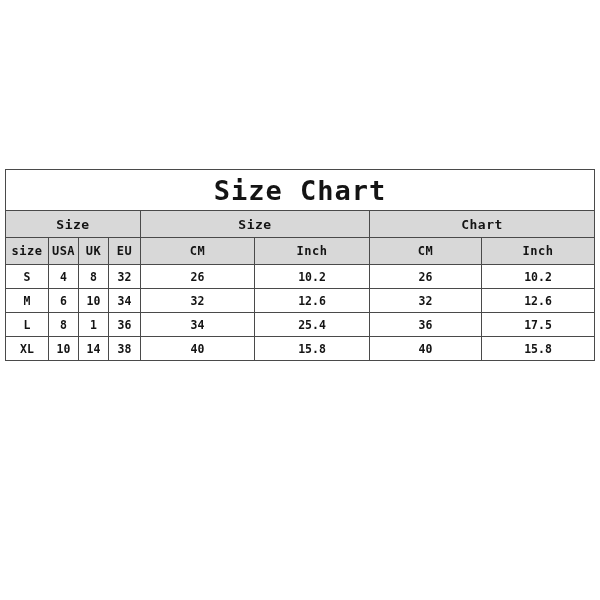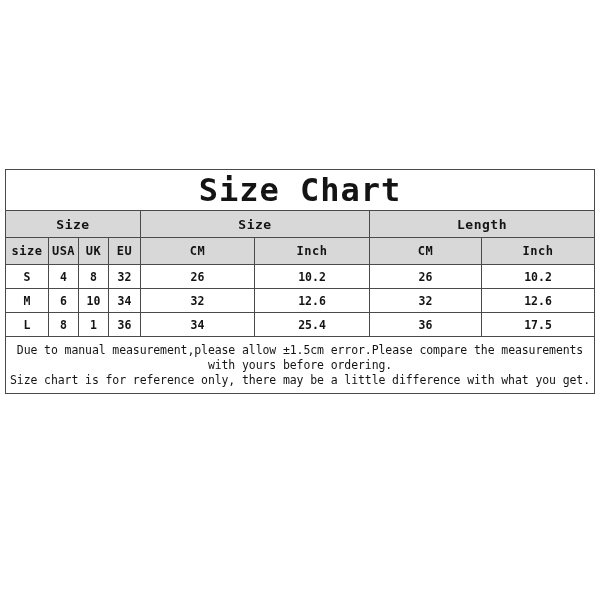--- a/index.html
+++ b/index.html
@@ -40,21 +40,21 @@
     vertical-align: middle;
     color: #141414;
     font-family: "DejaVu Sans Mono", monospace;
     padding: 0;
   }
 
   
   td.title-cell {
     height: 40px;
     background: #ffffff;
-    font-size: 32px;
+    font-size: 27px;
     font-weight: bold;
     letter-spacing: 1px;
     color: #0d0d0d;
   }
 
   
   tr.group-row td {
     height: 26px;
     background: #d8d8d8;
     font-size: 13px;
@@ -116,21 +116,21 @@
       </colgroup>
 
       <tbody>
           <tr>
         <td class="title-cell" colspan="8">Size Chart</td>
       </tr>
 
       <tr class="group-row">
         <td colspan="4">Size</td>
         <td colspan="2">Size</td>
-        <td colspan="2">Length</td>
+        <td colspan="2">Chart</td>
       </tr>
 
       <tr class="sub-row">
         <td>size</td>
         <td>USA</td>
         <td>UK</td>
         <td>EU</td>
         <td>CM</td>
         <td>Inch</td>
         <td>CM</td>
@@ -163,25 +163,28 @@
         <td>L</td>
         <td>8</td>
         <td>1</td>
         <td>36</td>
         <td>34</td>
         <td>25.4</td>
         <td>36</td>
         <td>17.5</td>
       </tr>
 
+      <tr class="data-row">
+        <td>XL</td>
+        <td>10</td>
+        <td>14</td>
+        <td>38</td>
+        <td>40</td>
+        <td>15.8</td>
+        <td>40</td>
+        <td>15.8</td>
+      </tr>
 
-      <tr>
-        <td class="note-cell" colspan="8">
-          <div class="note-line">Due to manual measurement,please allow ±1.5cm error.Please compare the measurements</div>
-          <div class="note-line">with yours before ordering.</div>
-          <div class="note-line">Size chart is for reference only, there may be a little difference with what you get.</div>
-        </td>
-      </tr>
     </tbody>
       </table>
   </div>
 
 </div>
 
 </body></html>

